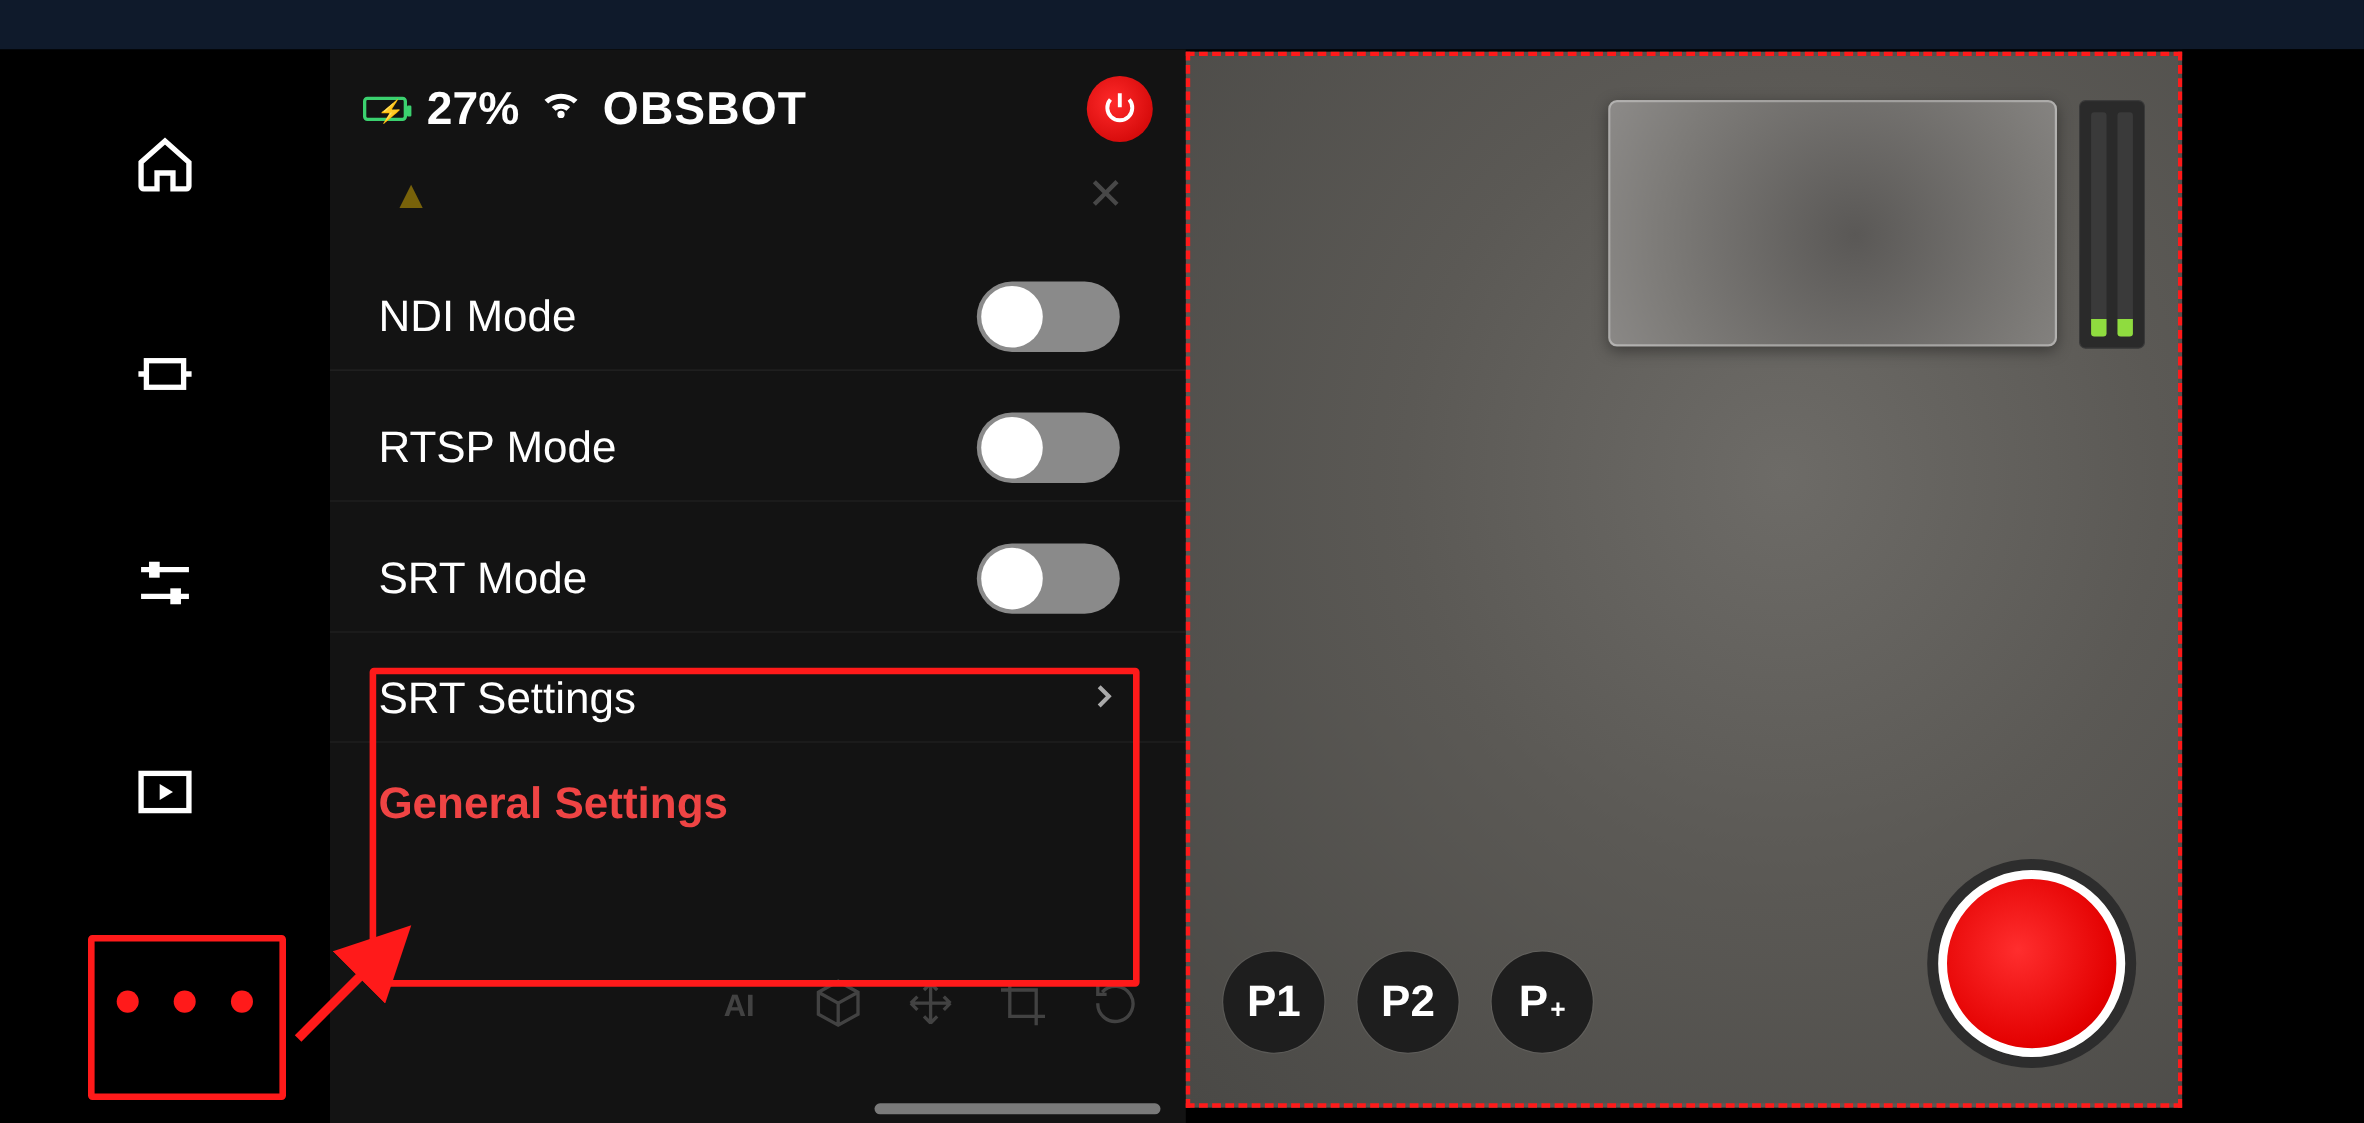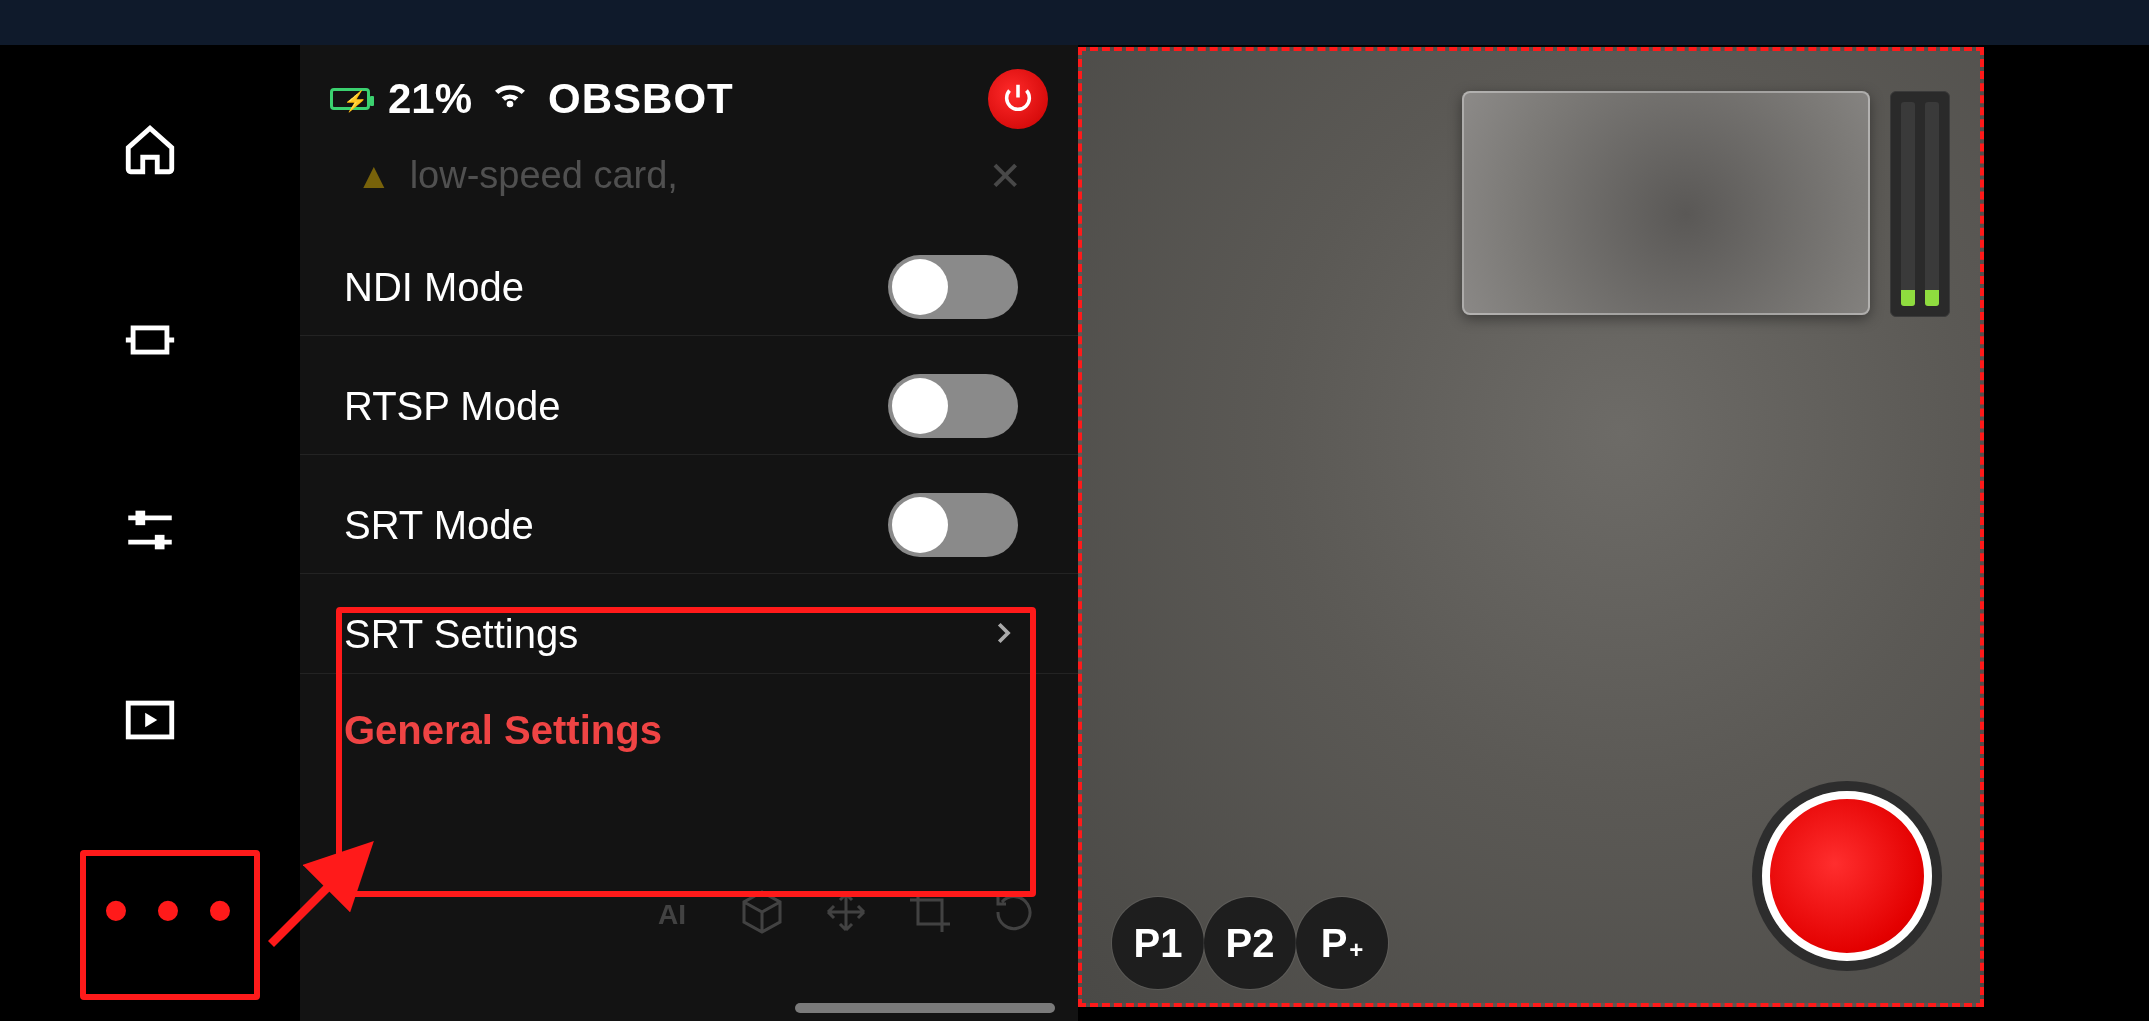--- a/index.html
+++ b/index.html
@@ -119,21 +119,21 @@
   }
   .levels {
     position:absolute; right:30px; top:40px; width:60px; height:226px;
     background:#2a2a2a; border:1px solid #3a3a3a; border-radius:6px;
     display:flex; gap:10px; justify-content:center; padding:10px 0;
   }
   .lvl { width:14px; height:100%; background:#3a3a3a; border-radius:3px; position:relative;}
   .lvl::after{ content:""; position:absolute; bottom:0; left:0; right:0; height:16px; background:#8fdc3f; border-radius:0 0 3px 3px;}
 
   .preset-row {
-    position:absolute; left:30px; bottom:14px; display:flex; 
+    position:absolute; left:30px; bottom:46px; display:flex; gap:30px;
   }
   .preset-btn {
     width:92px; height:92px; border-radius:50%; background:#1e1e1e;
     display:flex; align-items:center; justify-content:center;
     font-size:40px; font-weight:600; cursor:pointer;
     box-shadow: 0 0 0 1px rgba(255,255,255,.08);
   }
   .preset-btn .sub { font-size:24px; margin-left:2px; margin-top:14px;}
 
   .record-btn {
@@ -183,38 +183,37 @@
 
   <div class="more-highlight">
     <span class="more-dots">• • •</span>
   </div>
 
   <div class="panel">
     <div class="panel-header">
       <span class="battery">
           <span class="bolt">⚡</span>
         </span>
-      <span>21%</span>
+      <span>27%</span>
       <span class="wifi-icon">
         <svg viewBox="0 0 24 24">
             <path fill="#fff" d="M12 20a2 2 0 1 0 0-4 2 2 0 0 0 0 4zm-5-6a8 8 0 0 1 10 0l-2 2a5 5 0 0 0-6 0zm-4-4a14 14 0 0 1 18 0l-2 2a11 11 0 0 0-14 0z"></path>
           </svg>
       </span>
       <span class="device-name">OBSBOT</span>
       <div class="power-btn">
         <svg viewBox="0 0 24 24">
             <path fill="none" stroke="#fff" stroke-width="2.5" d="M12 2v9M6 6a8 8 0 1 0 12 0"></path>
           </svg>
       </div>
     </div>
 
     <div class="alert">
       <span class="tri">▲</span>
       <div class="msg">
-        <div>low-speed card,</div>
       </div>
       <span class="x">✕</span>
     </div>
 
     <div class="rows">
       <div class="row">
         <span>NDI Mode</span>
         <div class="toggle">
             <div class="knob"></div>
           </div>

